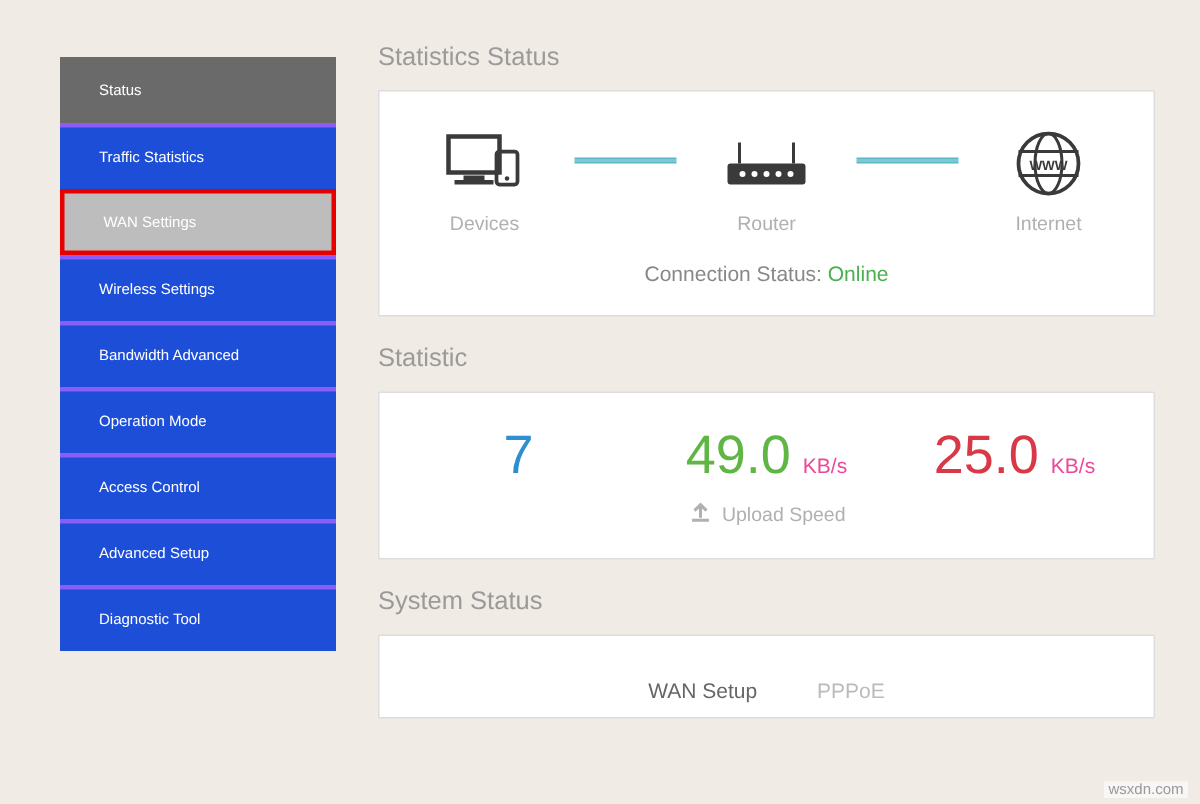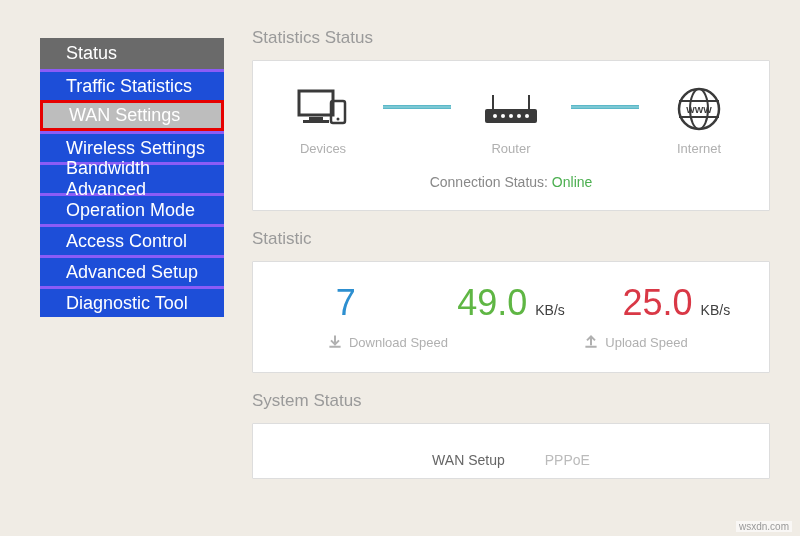--- a/index.html
+++ b/index.html
@@ -1,39 +1,39 @@
 <!DOCTYPE html>
 <html><head>
   <meta charset="utf-8">
   <style>
     * { margin: 0; padding: 0; box-sizing: border-box; }
     body { font-family: Arial, Helvetica, sans-serif; background: #f0ece5; width: 800px; height: 536px; overflow: hidden; position: relative; }
     .container { display: flex; padding: 0; height: 100%; }
     .sidebar { width: 195px; margin-left: 40px; margin-top: 38px; }
-    .sidebar-item { height: 31px; display: flex; align-items: center; padding-left: 26px; color: #fff; font-size: 18px; font-weight: 300; cursor: pointer; }
+    .sidebar-item { height: 44px; display: flex; align-items: center; padding-left: 26px; color: #fff; font-size: 10px; font-weight: 300; cursor: pointer; }
     .sidebar-item.active { background: #6a6a6a; }
     .sidebar-item.normal { background: #1d4ed8; border-top: 3px solid #8b5cf6; }
     .sidebar-item.highlighted { background: #bdbdbd; border: 3px solid #e60000; border-top: 3px solid #e60000; }
     .main { flex: 1; padding: 28px 30px 0 28px; }
     .panel { background: #fff; border: 1px solid #ddd; margin-bottom: 18px; border-radius: 1px; }
     .panel-title { font-size: 17px; color: #9a9a9a; font-weight: 300; margin-bottom: 12px; }
     .conn-panel { padding: 24px 10px 20px 10px; text-align: center; }
     .conn-row { display: flex; justify-content: center; align-items: center; gap: 0; }
     .conn-node { display: flex; flex-direction: column; align-items: center; width: 120px; }
     .conn-icon { height: 48px; display: flex; align-items: center; justify-content: flex-start; }
     .conn-label { color: #b0b0b0; font-size: 13px; margin-top: 8px; font-weight: 300; }
     .conn-line { width: 60px; height: 2px; background: repeating-linear-gradient(90deg, #7cc8d4 0, #7cc8d4 2px, transparent 2px, transparent 2px); border-top: 2px solid #5bb8c8; border-bottom: 2px solid #5bb8c8; margin-bottom: 30px; }
     .conn-line { width: 68px; border: none; border-top: 1.5px solid #5bb8c8; border-bottom: 1.5px solid #5bb8c8; height: 4px; margin-bottom: 28px; }
     .conn-status-line { margin-top: 18px; font-size: 14px; color: #888; }
     .conn-status-line .online { color: #4caf50; }
     .stat-panel { padding: 20px 10px 22px 10px; }
     .stat-row { display: flex; justify-content: space-around; text-align: center; }
     .stat-cell { flex: 1; }
     .stat-num { font-size: 36px; font-weight: 300; }
-    .stat-unit { font-size: 14px; color: #404040; margin-left: 8px; }
+    .stat-unit { font-size: 14px; color: #ec4899; margin-left: 8px; }
     .stat-blue { color: #2d8fd0; }
     .stat-green { color: #5fb644; }
     .stat-red { color: #d93846; }
     .stat-label-row { display: flex; justify-content: space-around; margin-top: 10px; }
     .stat-label { flex: 1; color: #b0b0b0; font-size: 13px; display: flex; align-items: center; justify-content: center; gap: 5px; }
     .stat-icon { width: 18px; height: 16px; fill: #b0b0b0; }
     .sys-panel { padding: 22px 10px 10px 10px; }
     .sys-row { display: flex; justify-content: center; gap: 40px; font-size: 14px; margin-top: 6px; }
     .sys-key { color: #666; }
     .sys-val { color: #bbb; }
@@ -127,26 +127,20 @@
     <div class="panel-title">Statistic</div>
     <div class="panel stat-panel">
       <div class="stat-row">
         <div class="stat-cell"><span class="stat-num stat-blue">7</span></div>
         <div class="stat-cell"><span class="stat-num stat-green">49.0</span><span class="stat-unit">KB/s</span></div>
         <div class="stat-cell"><span class="stat-num stat-red">25.0</span><span class="stat-unit">KB/s</span></div>
       </div>
       <div class="stat-label-row">
         <div class="stat-label">
           <svg class="stat-icon" viewBox="0 0 20 20">
-              <path d="M10 2 L10 12 M5 8 L10 13 L15 8 M3 16 L17 16" stroke="#b0b0b0" stroke-width="2.5" fill="none"></path>
-            </svg>
-          <span>Download Speed</span>
-        </div>
-        <div class="stat-label">
-          <svg class="stat-icon" viewBox="0 0 20 20">
               <path d="M10 14 L10 4 M5 8 L10 3 L15 8 M3 16 L17 16" stroke="#b0b0b0" stroke-width="2.5" fill="none"></path>
             </svg>
           <span>Upload Speed</span>
         </div>
       </div>
     </div>
 
     <div class="panel-title">System Status</div>
     <div class="panel sys-panel">
       <div class="sys-row">

